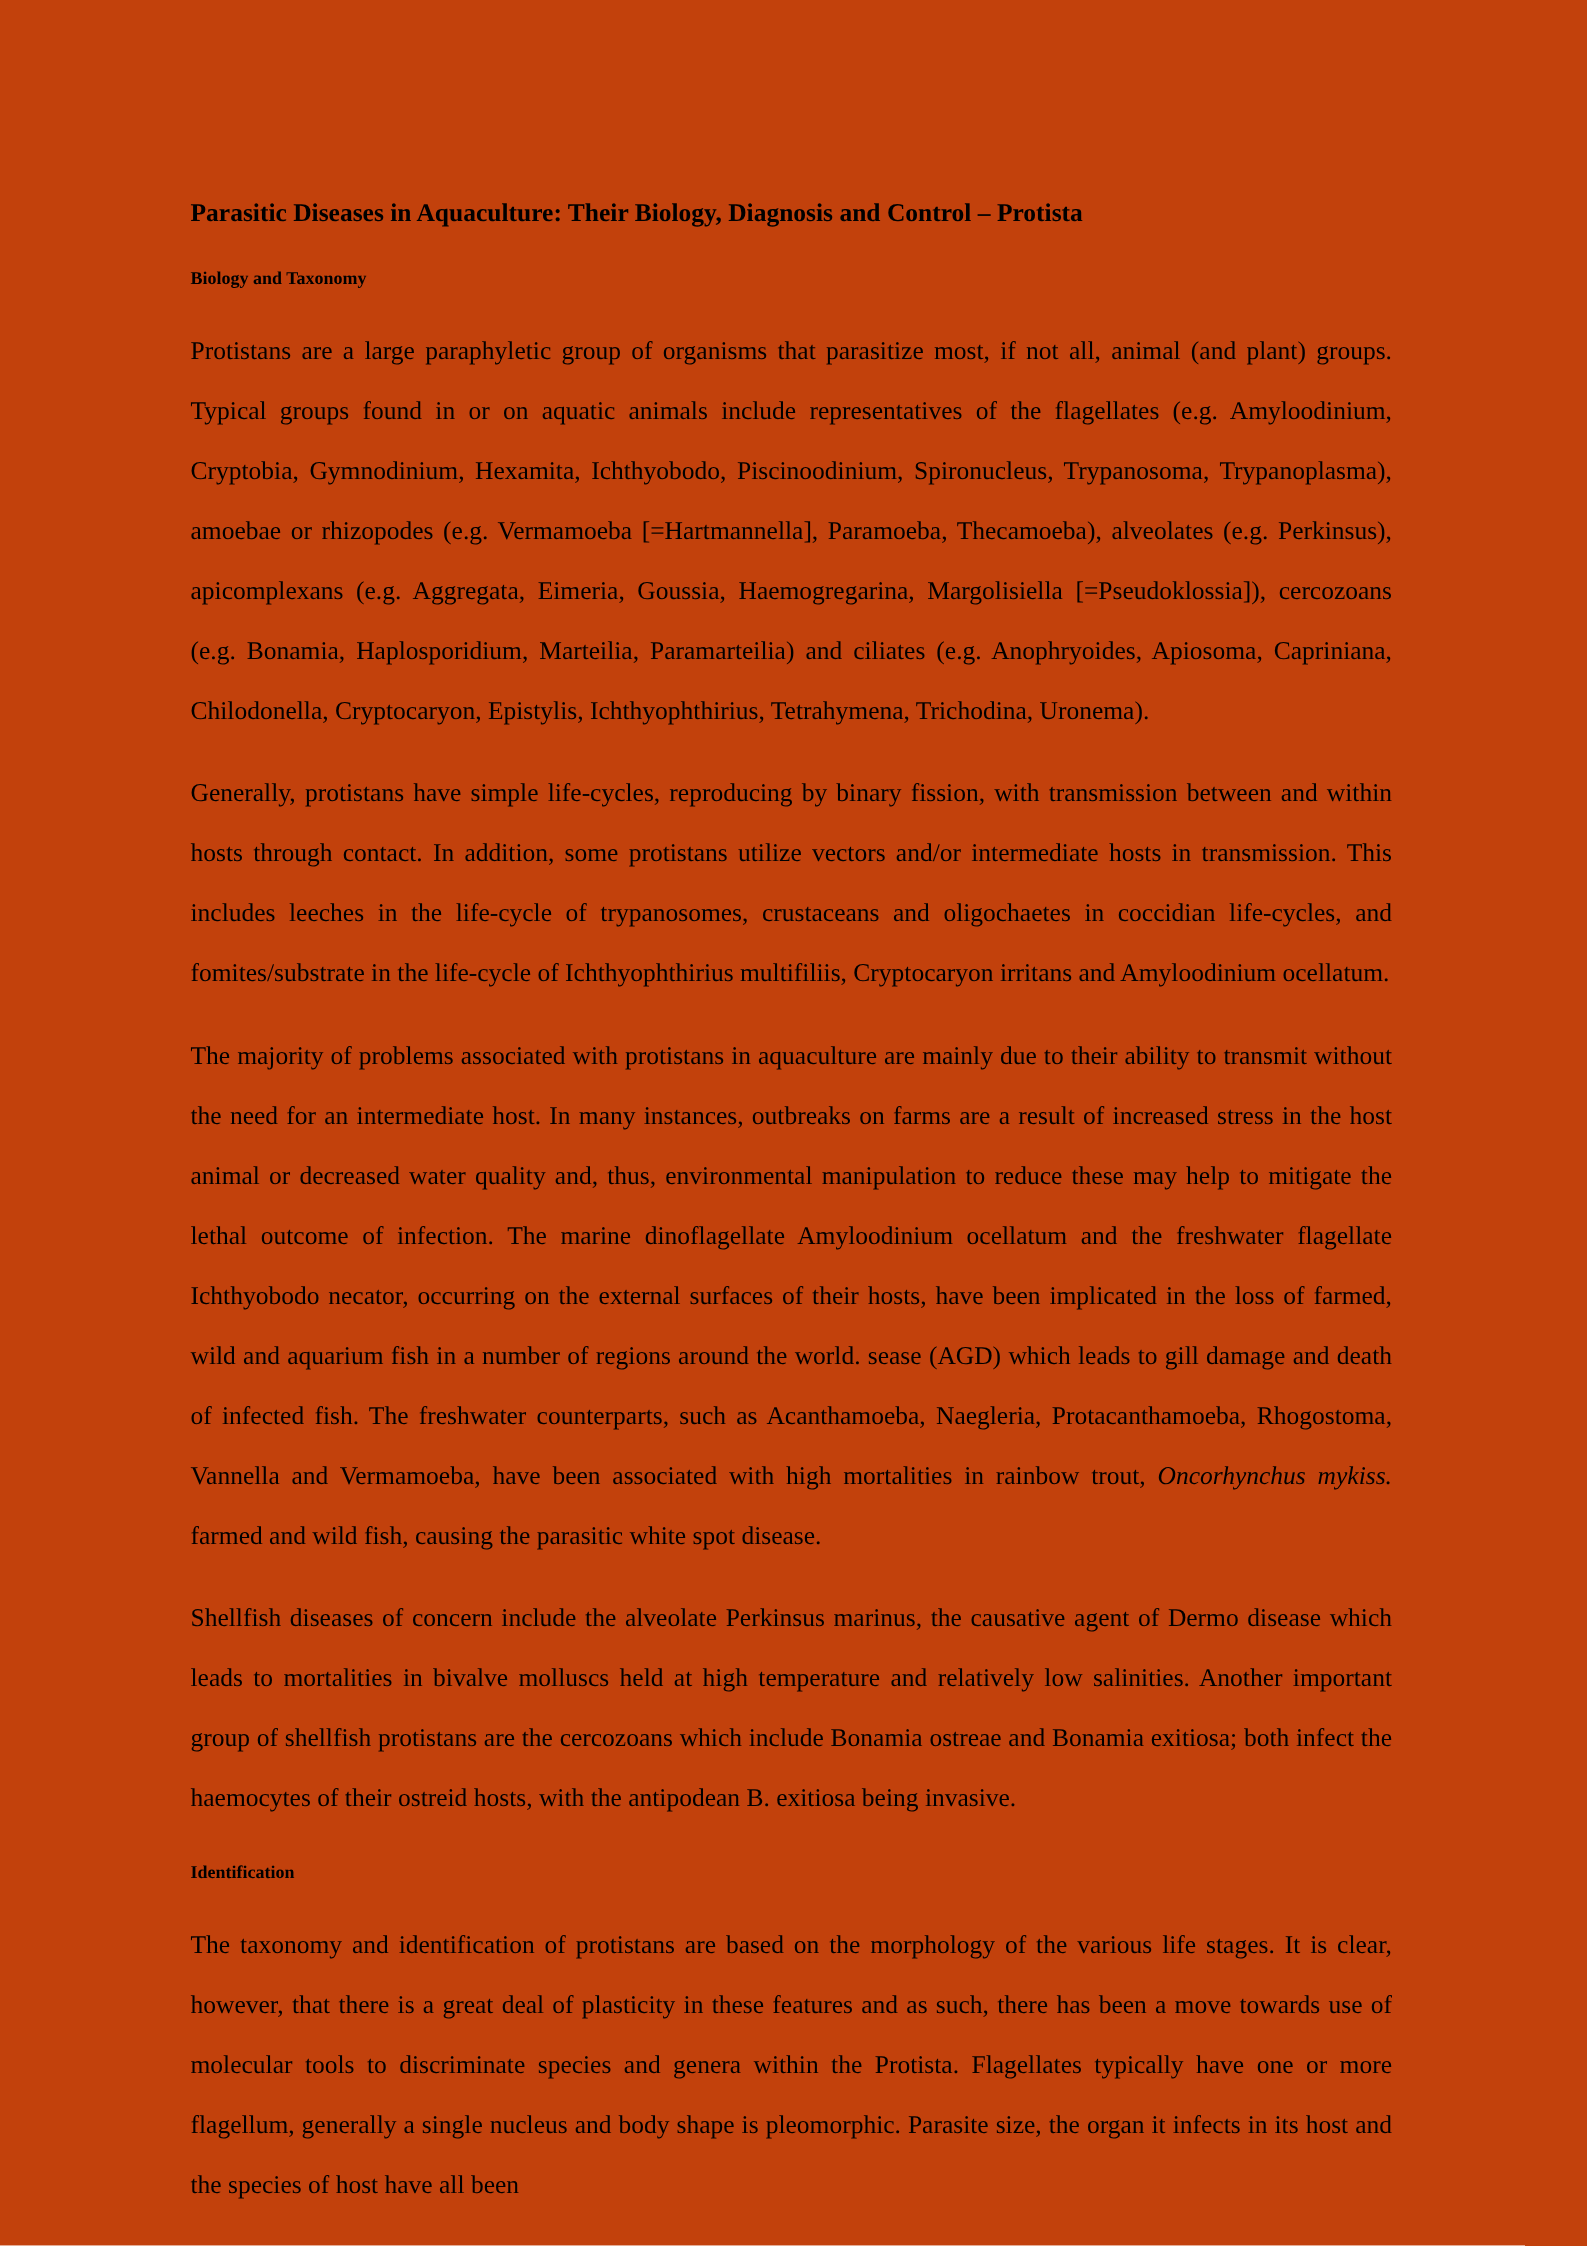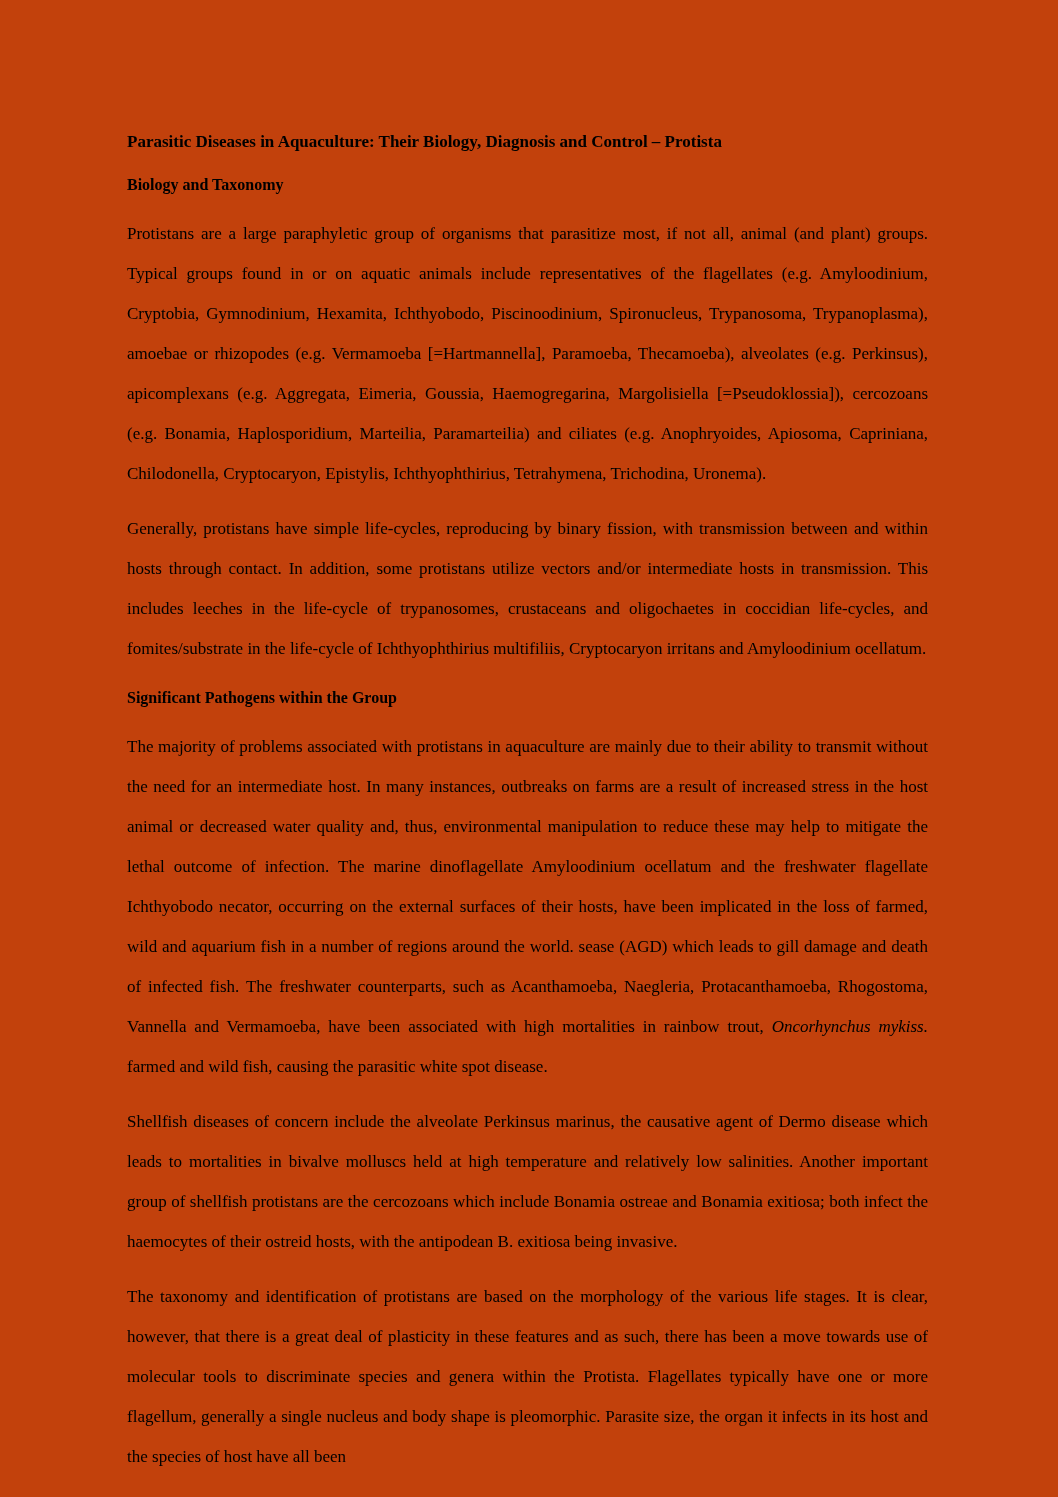--- a/index.html
+++ b/index.html
@@ -22,21 +22,21 @@
     top: 128px;
     width: 801px;
   }
   .doc-title {
     font-size: 17px;
     font-weight: bold;
     line-height: 28px;
     margin: 0;
   }
   .heading {
-    font-size: 16px;
+    font-size: 12px;
     font-weight: bold;
     line-height: 28px;
     margin: 15px 0 0 0;
   }
   .para {
     font-size: 17px;
     font-weight: normal;
     line-height: 40px;
     margin: 15px 0 0 0;
     text-align: justify;
@@ -53,23 +53,23 @@
 
     <h1 class="doc-title">Parasitic Diseases in Aquaculture: Their Biology, Diagnosis and Control – Protista</h1>
 
     <h2 class="heading">Biology and Taxonomy</h2>
 
     <p class="para">Protistans are a large paraphyletic group of organisms that parasitize most, if not all, animal (and plant) groups. Typical groups found in or on aquatic animals include representatives of the flagellates (e.g. Amyloodinium, Cryptobia, Gymnodinium, Hexamita, Ichthyobodo, Piscinoodinium, Spironucleus, Trypanosoma, Trypanoplasma), amoebae or rhizopodes (e.g. Vermamoeba [=Hartmannella], Paramoeba, Thecamoeba), alveolates (e.g. Perkinsus), apicomplexans (e.g. Aggregata, Eimeria, Goussia, Haemogregarina, Margolisiella [=Pseudoklossia]), cercozoans (e.g. Bonamia, Haplosporidium, Marteilia, Paramarteilia) and ciliates (e.g. Anophryoides, Apiosoma, Capriniana, Chilodonella, Cryptocaryon, Epistylis, Ichthyophthirius, Tetrahymena, Trichodina, Uronema).</p>
 
 
     <p class="para">Generally, protistans have simple life-cycles, reproducing by binary fission, with transmission between and within hosts through contact. In addition, some protistans utilize vectors and/or intermediate hosts in transmission. This includes leeches in the life-cycle of trypanosomes, crustaceans and oligochaetes in coccidian life-cycles, and fomites/substrate in the life-cycle of Ichthyophthirius multifiliis, Cryptocaryon irritans and Amyloodinium ocellatum.</p>
 
-    <h2 class="heading">Significant Pathogens within the Group</h2>
 
     <p class="para"><span>The majority of problems associated with protistans in aquaculture are mainly due to their ability to transmit without the need for an intermediate host. In many instances, outbreaks on farms are a result of increased stress in the host animal or decreased water quality and, thus, environmental manipulation to reduce these may help to mitigate the lethal outcome of infection. The marine dinoflagellate Amyloodinium ocellatum and the freshwater flagellate Ichthyobodo necator, occurring on the external surfaces of their hosts, have been implicated in the loss of farmed, wild and aquarium fish in a number of regions around the world. sease (AGD) which leads to gill damage and death of infected fish. The freshwater counterparts, such as Acanthamoeba, Naegleria, Protacanthamoeba, Rhogostoma, Vannella and Vermamoeba, have been associated with high mortalities in rainbow trout, </span><span class="italic">Oncorhynchus mykiss.</span><span> farmed and wild fish, causing the parasitic white spot disease.</span></p>
 
     <p class="para">Shellfish diseases of concern include the alveolate Perkinsus marinus, the causative agent of Dermo disease which leads to mortalities in bivalve molluscs held at high temperature and relatively low salinities. Another important group of shellfish protistans are the cercozoans which include Bonamia ostreae and Bonamia exitiosa; both infect the haemocytes of their ostreid hosts, with the antipodean B. exitiosa being invasive.</p>
 
+    <h2 class="heading">Identification</h2>
 
     <p class="para">The taxonomy and identification of protistans are based on the morphology of the various life stages. It is clear, however, that there is a great deal of plasticity in these features and as such, there has been a move towards use of molecular tools to discriminate species and genera within the Protista. Flagellates typically have one or more flagellum, generally a single nucleus and body shape is pleomorphic. Parasite size, the organ it infects in its host and the species of host have all been</p>
 
   </div>
 </div>
 
 </body></html>

